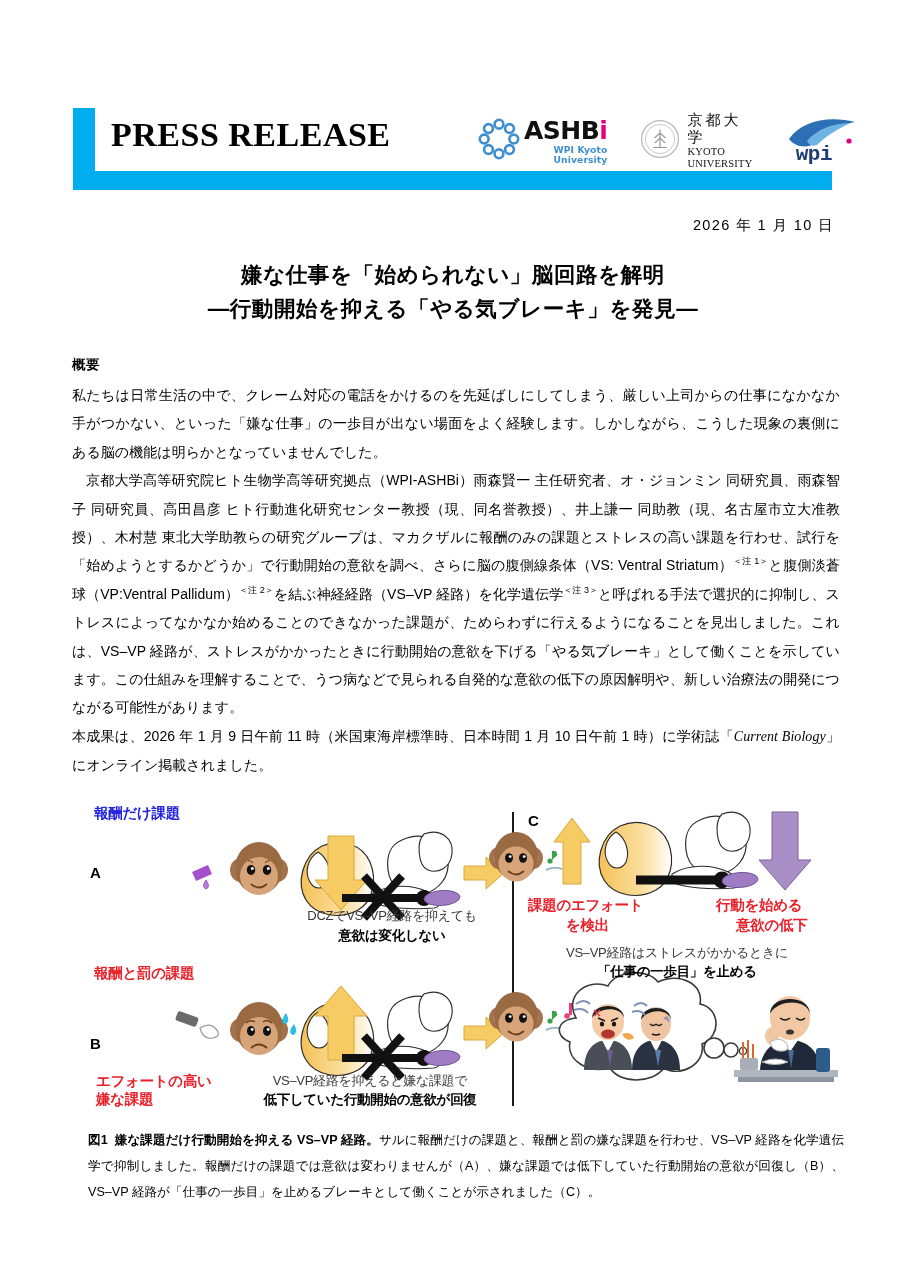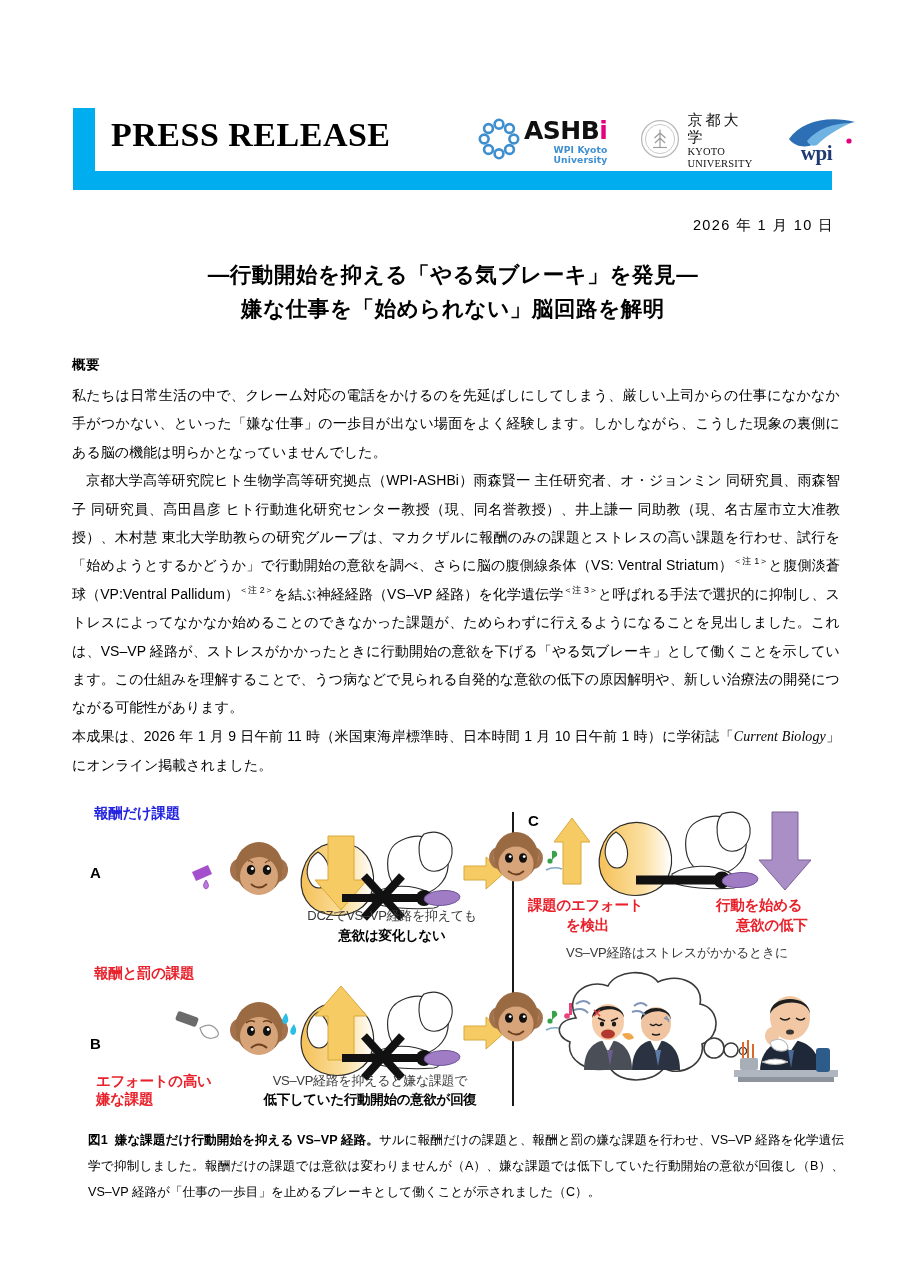--- a/index.html
+++ b/index.html
@@ -101,21 +101,21 @@
     font-family: "Liberation Serif", serif;
     font-size: 10.5px;
     letter-spacing: 0.2px;
     color: #111;
   }
   .logo-wpi { position: relative; width: 74px; height: 48px; }
   .wpi-word {
     position: absolute;
     right: 0px;
     bottom: -1px;
-    font-family: Liberation Serif, serif;
+    font-family: Liberation Mono, monospace;
     font-weight: bold;
     font-size: 21px;
     color: #1F3B73;
     letter-spacing: -0.5px;
   }
 
   
   .date-line {
     position: absolute;
     right: 72px;
@@ -300,22 +300,22 @@
       </span>
       <span class="wpi-word">wpi</span>
     </div>
 
   </div>
 </div>
 
 <div class="date-line">2026 年 1 月 10 日</div>
 
 <div class="doc-title">
+  <div class="line">嫌な仕事を「始められない」脳回路を解明</div>
   <div class="line">―行動開始を抑える「やる気ブレーキ」を発見―</div>
-  <div class="line">嫌な仕事を「始められない」脳回路を解明</div>
 </div>
 
 <div class="body-block">
   <div class="section-label">概要</div>
 
   <p class="para">私たちは日常生活の中で、クレーム対応の電話をかけるのを先延ばしにしてしまう、厳しい上司からの仕事になかなか手がつかない、といった「嫌な仕事」の一歩目が出ない場面をよく経験します。しかしながら、こうした現象の裏側にある脳の機能は明らかとなっていませんでした。</p>
 
   <p class="para indent"><span>京都大学高等研究院ヒト生物学高等研究拠点（WPI-ASHBi）雨森賢一 主任研究者、オ・ジョンミン 同研究員、雨森智子 同研究員、高田昌彦 ヒト行動進化研究センター教授（現、同名誉教授）、井上謙一 同助教（現、名古屋市立大准教授）、木村慧 東北大学助教らの研究グループは、マカクザルに報酬のみの課題とストレスの高い課題を行わせ、試行を「始めようとするかどうか」で行動開始の意欲を調べ、さらに脳の腹側線条体（VS: Ventral Striatum）</span><sup class="note">＜注 1＞</sup><span>と腹側淡蒼球（VP:Ventral Pallidum）</span><sup class="note">＜注 2＞</sup><span>を結ぶ神経経路（VS–VP 経路）を化学遺伝学</span><sup class="note">＜注 3＞</sup><span>と呼ばれる手法で選択的に抑制し、ストレスによってなかなか始めることのできなかった課題が、ためらわずに行えるようになることを見出しました。これは、VS–VP 経路が、ストレスがかかったときに行動開始の意欲を下げる「やる気ブレーキ」として働くことを示しています。この仕組みを理解することで、うつ病などで見られる自発的な意欲の低下の原因解明や、新しい治療法の開発につながる可能性があります。</span></p>
 
   <p class="para"><span>本成果は、2026 年 1 月 9 日午前 11 時（米国東海岸標準時、日本時間 1 月 10 日午前 1 時）に学術誌「</span><span class="ital">Current Biology</span><span>」にオンライン掲載されました。</span></p>
@@ -546,18 +546,19 @@
   <div class="cap-red" style="left:24px; top:292px;">嫌な課題</div>
   <div class="cap-gray-line" style="left:158px; top:274px; width:280px;">VS–VP経路を抑えると嫌な課題で</div>
   <div class="cap-bold-line" style="left:158px; top:293px; width:280px;">低下していた行動開始の意欲が回復</div>
 
   <div class="fig-label" style="left:456px; top:14px;">C</div>
   <div class="cap-red" style="left:456px; top:98px;">課題のエフォート</div>
   <div class="cap-red" style="left:494px; top:118px;">を検出</div>
   <div class="cap-red" style="left:644px; top:98px;">行動を始める</div>
   <div class="cap-red" style="left:664px; top:118px;">意欲の低下</div>
   <div class="cap-gray-line" style="left:460px; top:146px; width:290px;">VS–VP経路はストレスがかかるときに</div>
+  <div class="cap-bold-line" style="left:460px; top:165px; width:290px;">「仕事の一歩目」を止める</div>
 
 </div>
 
 <div class="fig-caption">
   <b>図1</b>&nbsp;&nbsp;<b>嫌な課題だけ行動開始を抑える VS–VP 経路。</b><span>サルに報酬だけの課題と、報酬と罰の嫌な課題を行わせ、VS–VP 経路を化学遺伝学で抑制しました。報酬だけの課題では意欲は変わりませんが（A）、嫌な課題では低下していた行動開始の意欲が回復し（B）、VS–VP 経路が「仕事の一歩目」を止めるブレーキとして働くことが示されました（C）。</span>
 </div>
 
 </body></html>

